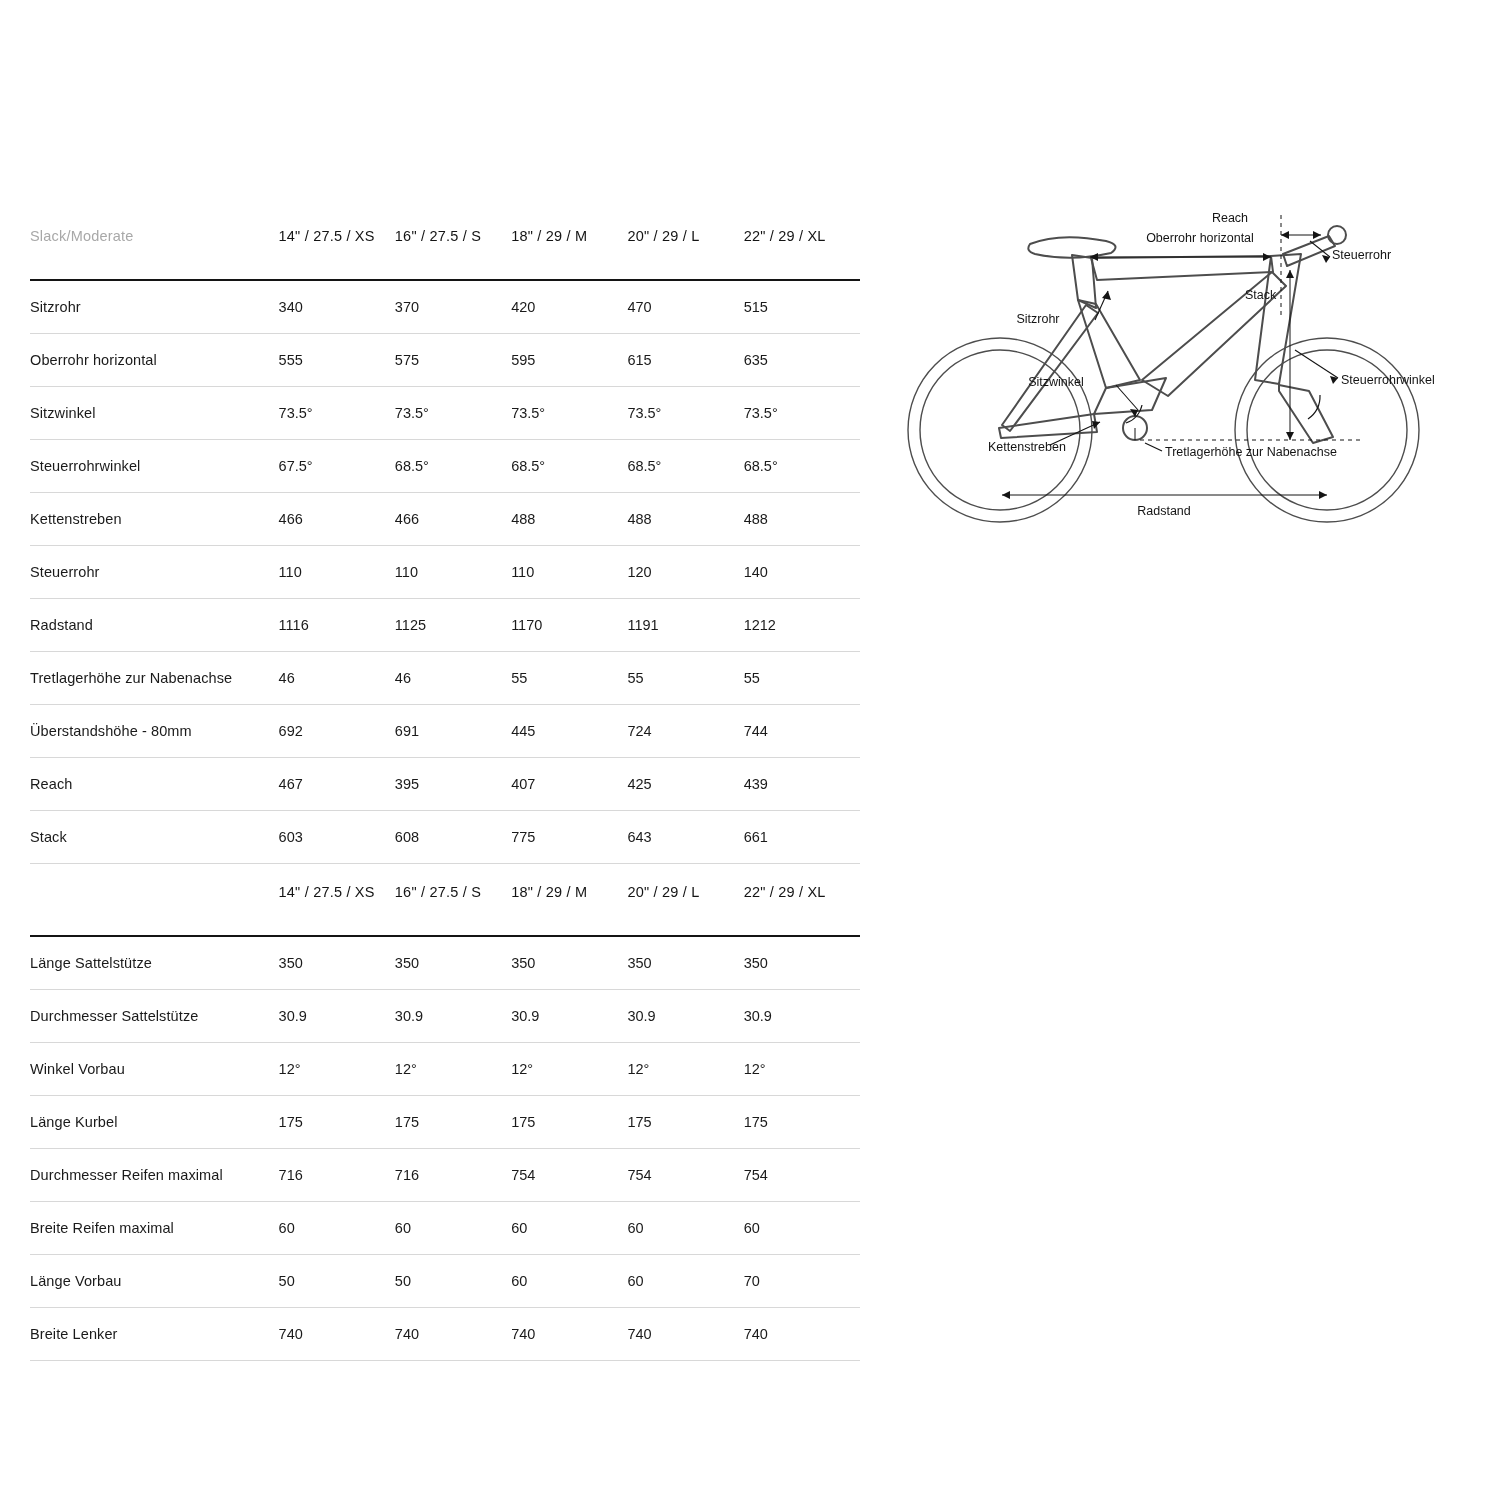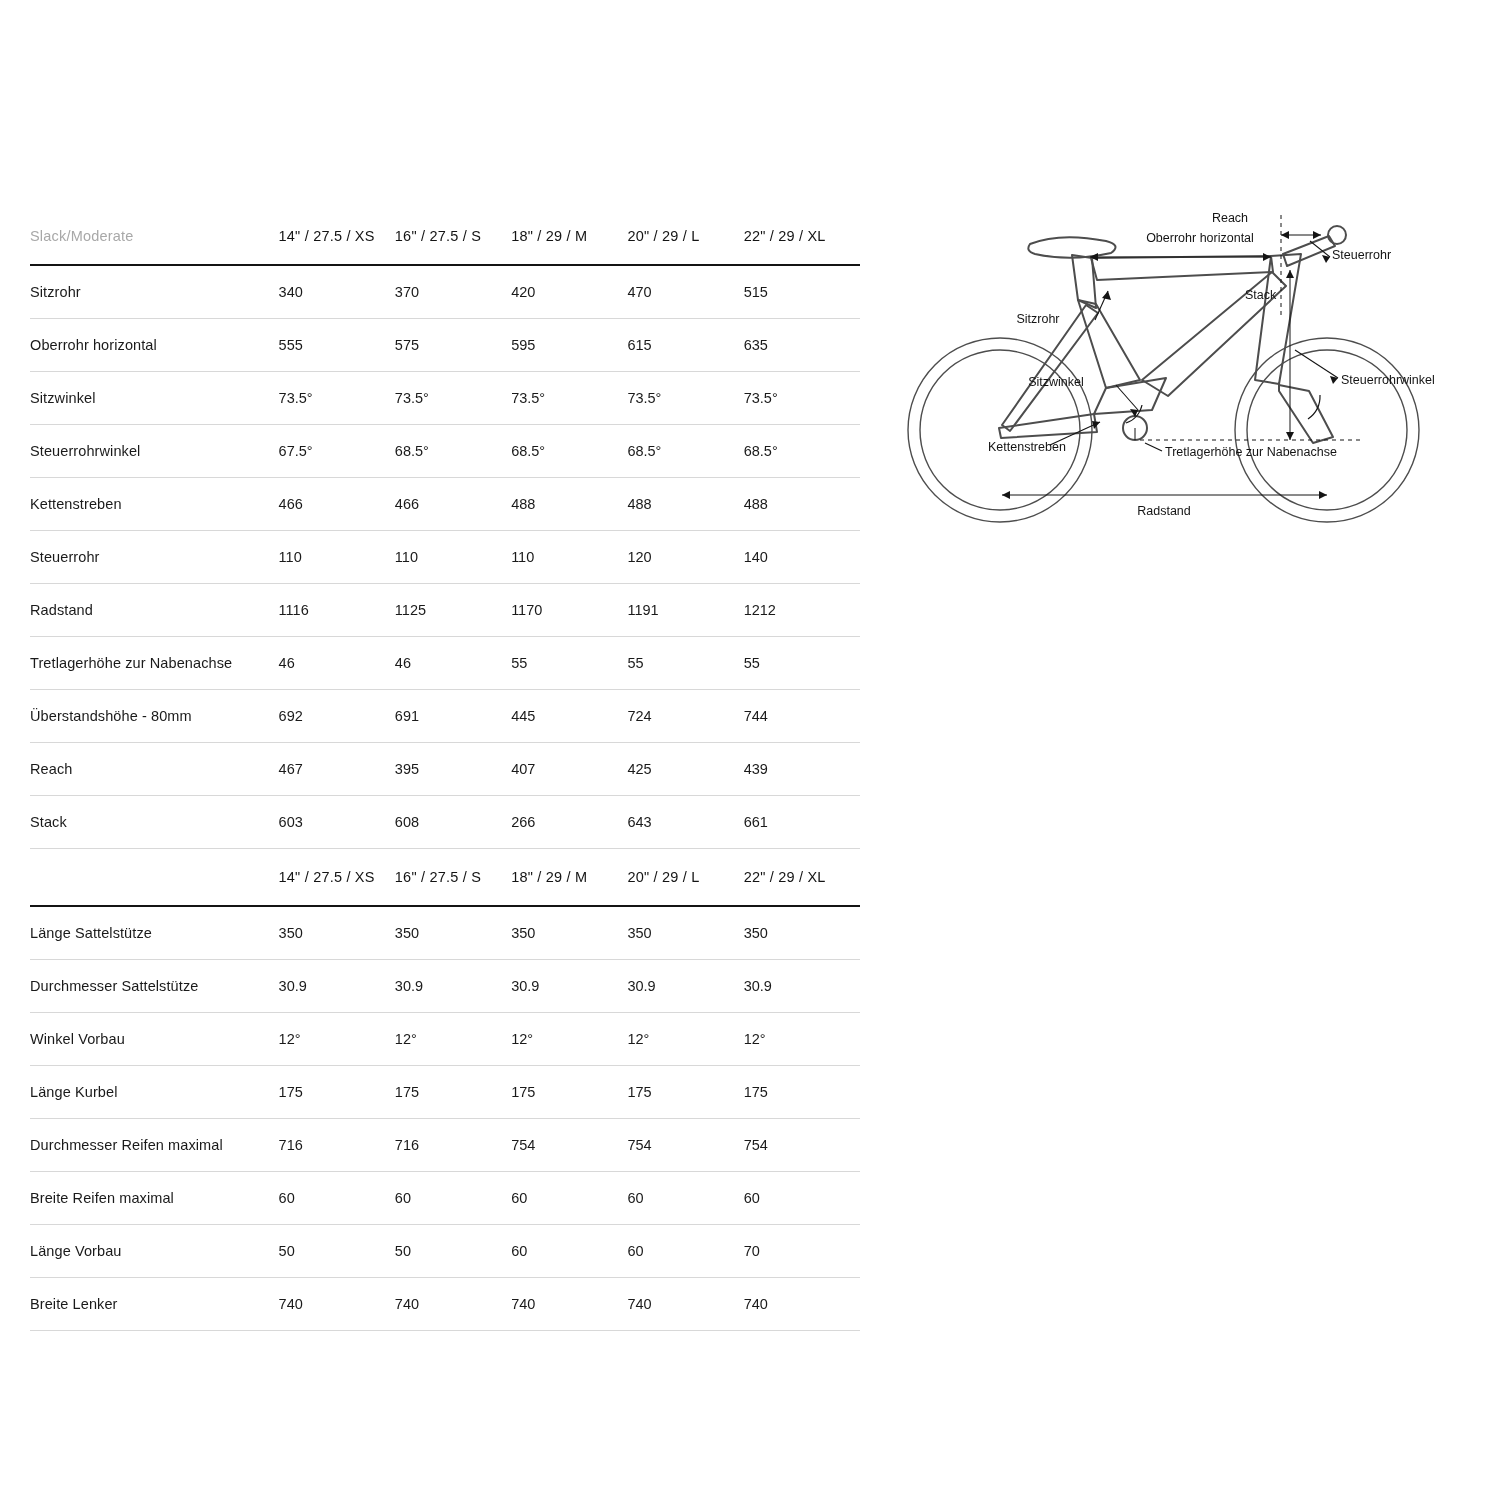--- a/index.html
+++ b/index.html
@@ -46,21 +46,21 @@
     font-weight: normal;
   }
 
   
   tr.header-row td {
     height: 56px;
     font-size: 14.5px;
     letter-spacing: 0.2px;
     color: #141414;
     border-bottom: 2px solid #141414;
-    padding-bottom: 0;
+    padding-bottom: 15px;
   }
   tr.header-row td.section-title {
     color: #a8a8a8;
     font-size: 14.5px;
   }
   tr.header-row td.blank { border-bottom: 2px solid #141414; }
 
   
   tr.data-row td {
     height: 52px;
@@ -195,21 +195,21 @@
           <td>467</td>
           <td>395</td>
           <td>407</td>
           <td>425</td>
           <td>439</td>
         </tr>
         <tr class="data-row">
           <td class="rowlabel">Stack</td>
           <td>603</td>
           <td>608</td>
-          <td>266</td>
+          <td>775</td>
           <td>643</td>
           <td>661</td>
         </tr>
 
         <tr class="header-row">
           <td class="blank"></td>
           <td>14" / 27.5 / XS</td>
           <td>16" / 27.5 / S</td>
           <td>18" / 29 / M</td>
           <td>20" / 29 / L</td>

